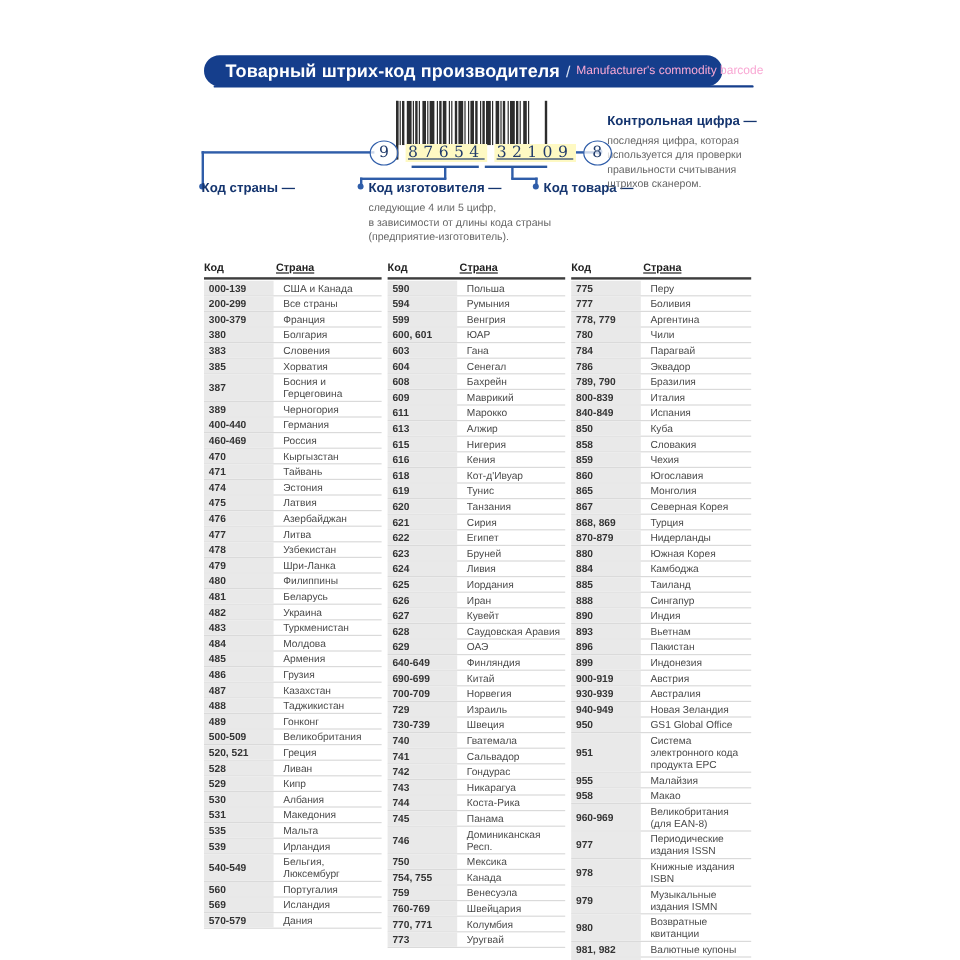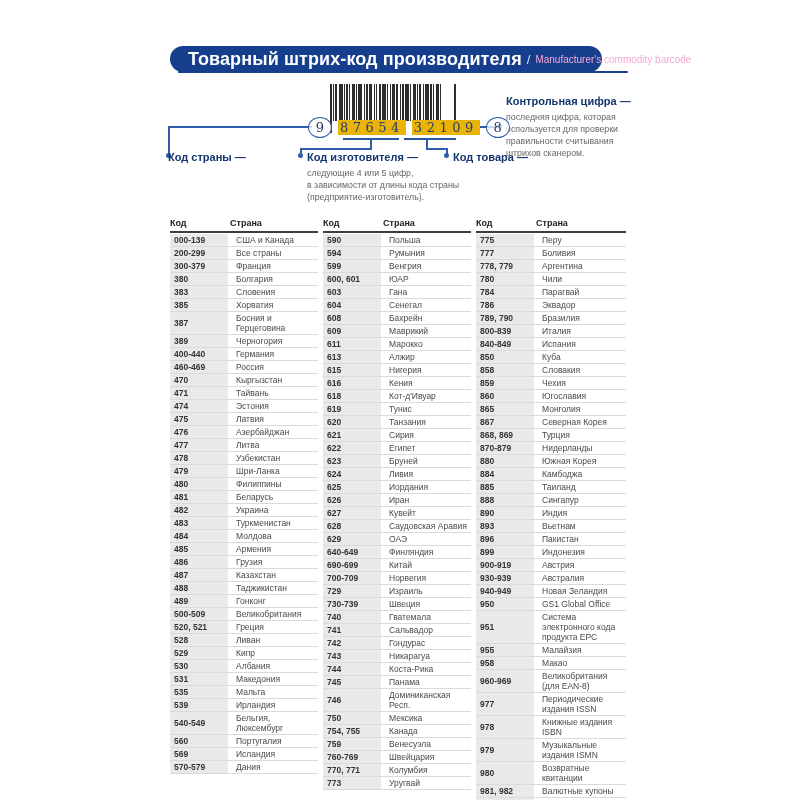--- a/index.html
+++ b/index.html
@@ -3,52 +3,52 @@
 <meta charset="utf-8">
 <style>
   html,body{margin:0;padding:0;background:#fff;}
   .page{position:relative;width:800px;height:800px;background:#fff;overflow:hidden;
         font-family:"Liberation Sans",sans-serif;}
 
   
   .banner{position:absolute;left:170px;top:46px;width:432px;height:26px;
           background:#153e8c;border-radius:13px;display:flex;align-items:center;
           padding-left:18px;box-sizing:border-box;color:#fff;white-space:nowrap;z-index:2;}
-  .banner-ru{font-weight:bold;font-size:18px;letter-spacing:.1px;}
+  .banner-ru{font-weight:bold;font-size:15px;letter-spacing:.1px;}
   .banner-sep{margin:0 5px;font-size:13px;color:#d8e1f3;}
   .banner-en{font-size:10px;font-weight:400;color:#f9a8d4;}
   .banner-underline{position:absolute;left:178px;top:71px;width:450px;height:2px;
           background:#153e8c;border-radius:1px;z-index:1;}
 
   
   .bars{position:absolute;left:330px;top:84px;width:126px;height:37px;display:flex;
         align-items:flex-start;overflow:hidden;}
   .bar{background:#2d2d2d;height:100%;flex:none;}
   .guard{position:absolute;width:2px;top:84px;height:49px;background:#2d2d2d;}
   .digits{position:absolute;left:308px;top:117px;display:flex;align-items:center;gap:6px;
           font-family:"DejaVu Serif",serif;font-size:13px;color:#223c6b;z-index:3;}
   .digit-circle{display:flex;align-items:center;justify-content:center;width:22px;height:19px;
           border:1.5px solid #2f5da9;border-radius:50%;background:rgba(255,255,255,.75);}
-  .dgroup{letter-spacing:4.5px;background:#eab308;padding:0 2px;}
+  .dgroup{letter-spacing:4.5px;background:#fef9c3;padding:0 2px;text-decoration:underline;}
   .useg{position:absolute;height:2px;background:#2b579e;z-index:3;}
 
   
   .cline{position:absolute;background:#2f5da9;z-index:1;}
   .bullet{position:absolute;width:5px;height:5px;border-radius:50%;background:#2f5da9;z-index:2;}
 
   
   .ann{position:absolute;z-index:2;}
   .ann-title{font-size:11px;font-weight:bold;color:#15356f;margin-bottom:4px;}
   .ann-body{font-size:8.8px;color:#666;line-height:12px;white-space:pre-line;}
 
   
   .tcol{position:absolute;top:218px;width:148px;}
   .thead{display:flex;border-bottom:2px solid #3d3d3d;padding-bottom:3px;margin-bottom:1px;}
   .hcode{width:60px;font-size:9px;font-weight:bold;color:#222;}
-  .hcountry{flex:1;font-size:9px;font-weight:bold;color:#222;}
+  .hcountry{flex:1;font-size:9px;font-weight:bold;color:#222;text-decoration:underline;}
   .trow{display:flex;align-items:stretch;border-bottom:1px solid #dadada;min-height:11.5px;}
   .tcode{width:52px;flex:none;background:#e9e9e9;font-size:8.5px;font-weight:bold;color:#333;
          padding:1px 2px 1px 4px;display:flex;align-items:center;line-height:10px;}
   .tcountry{flex:1;font-size:8.5px;color:#4a4a4a;padding:1px 0 1px 8px;display:flex;
          align-items:center;line-height:10px;}
 </style>
 </head>
 <body>
 
 <div class="page">

